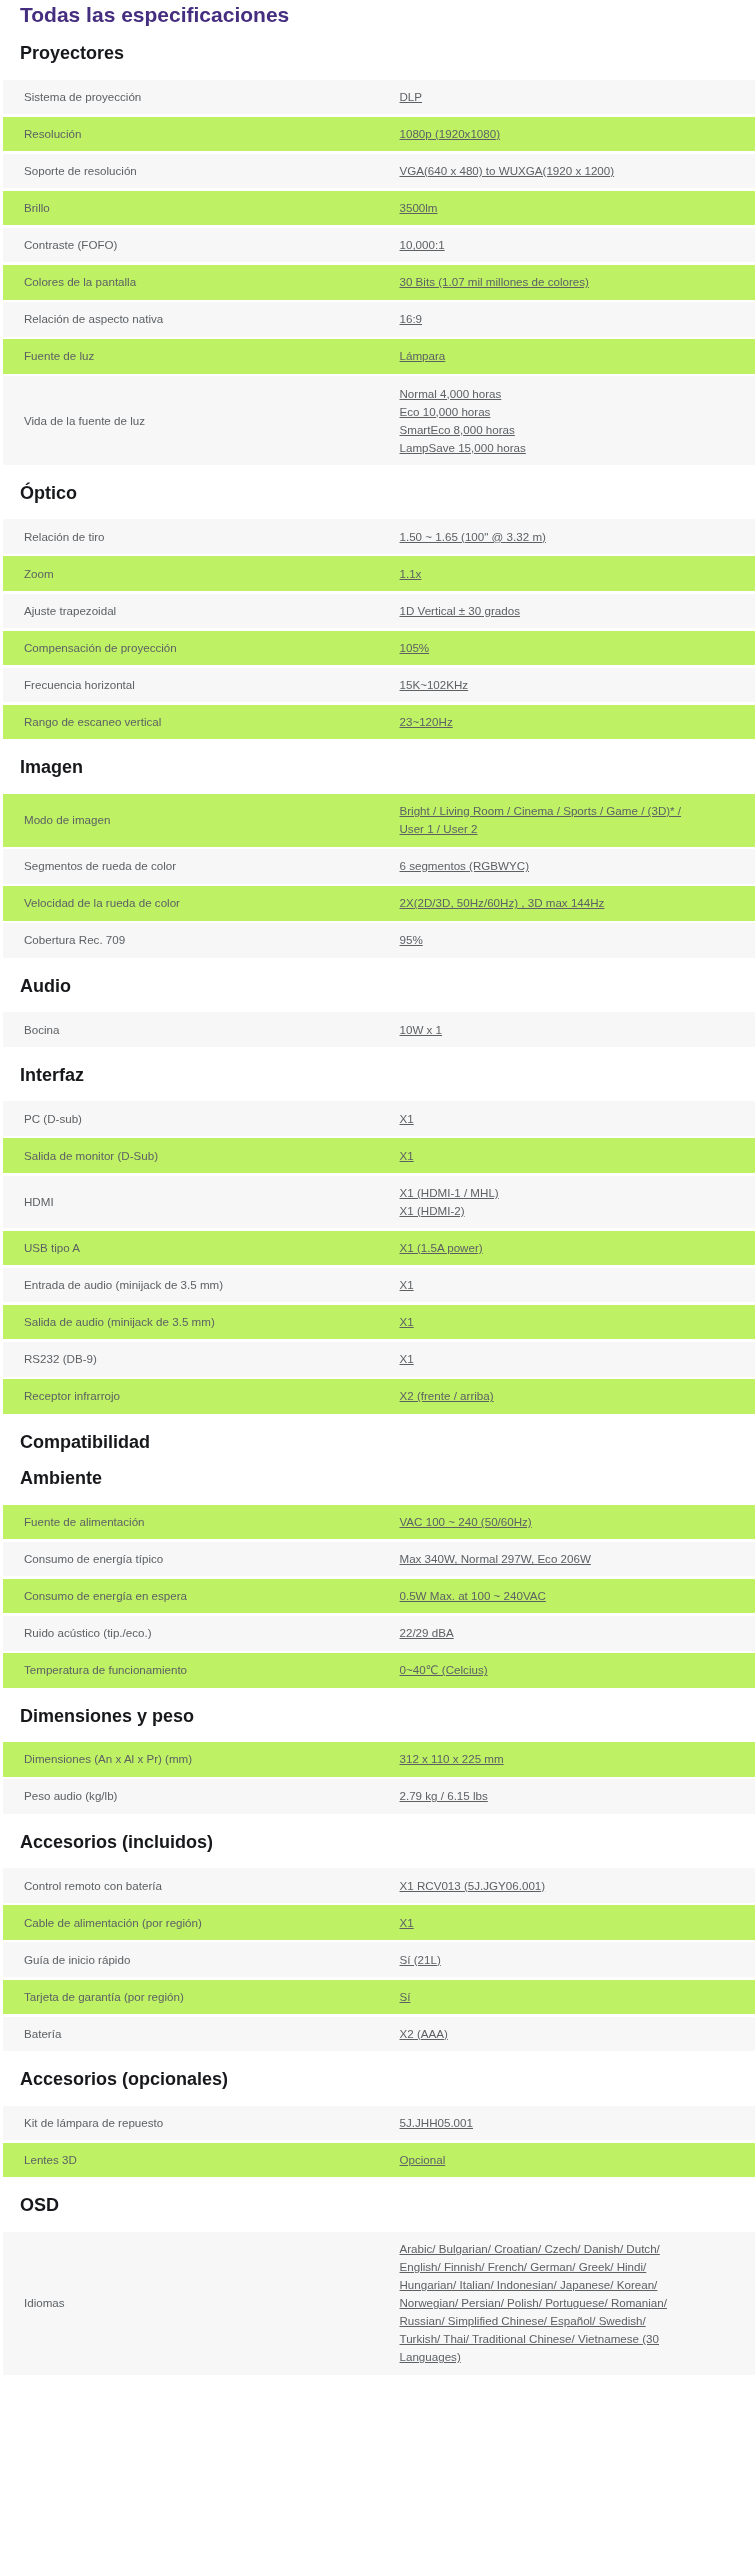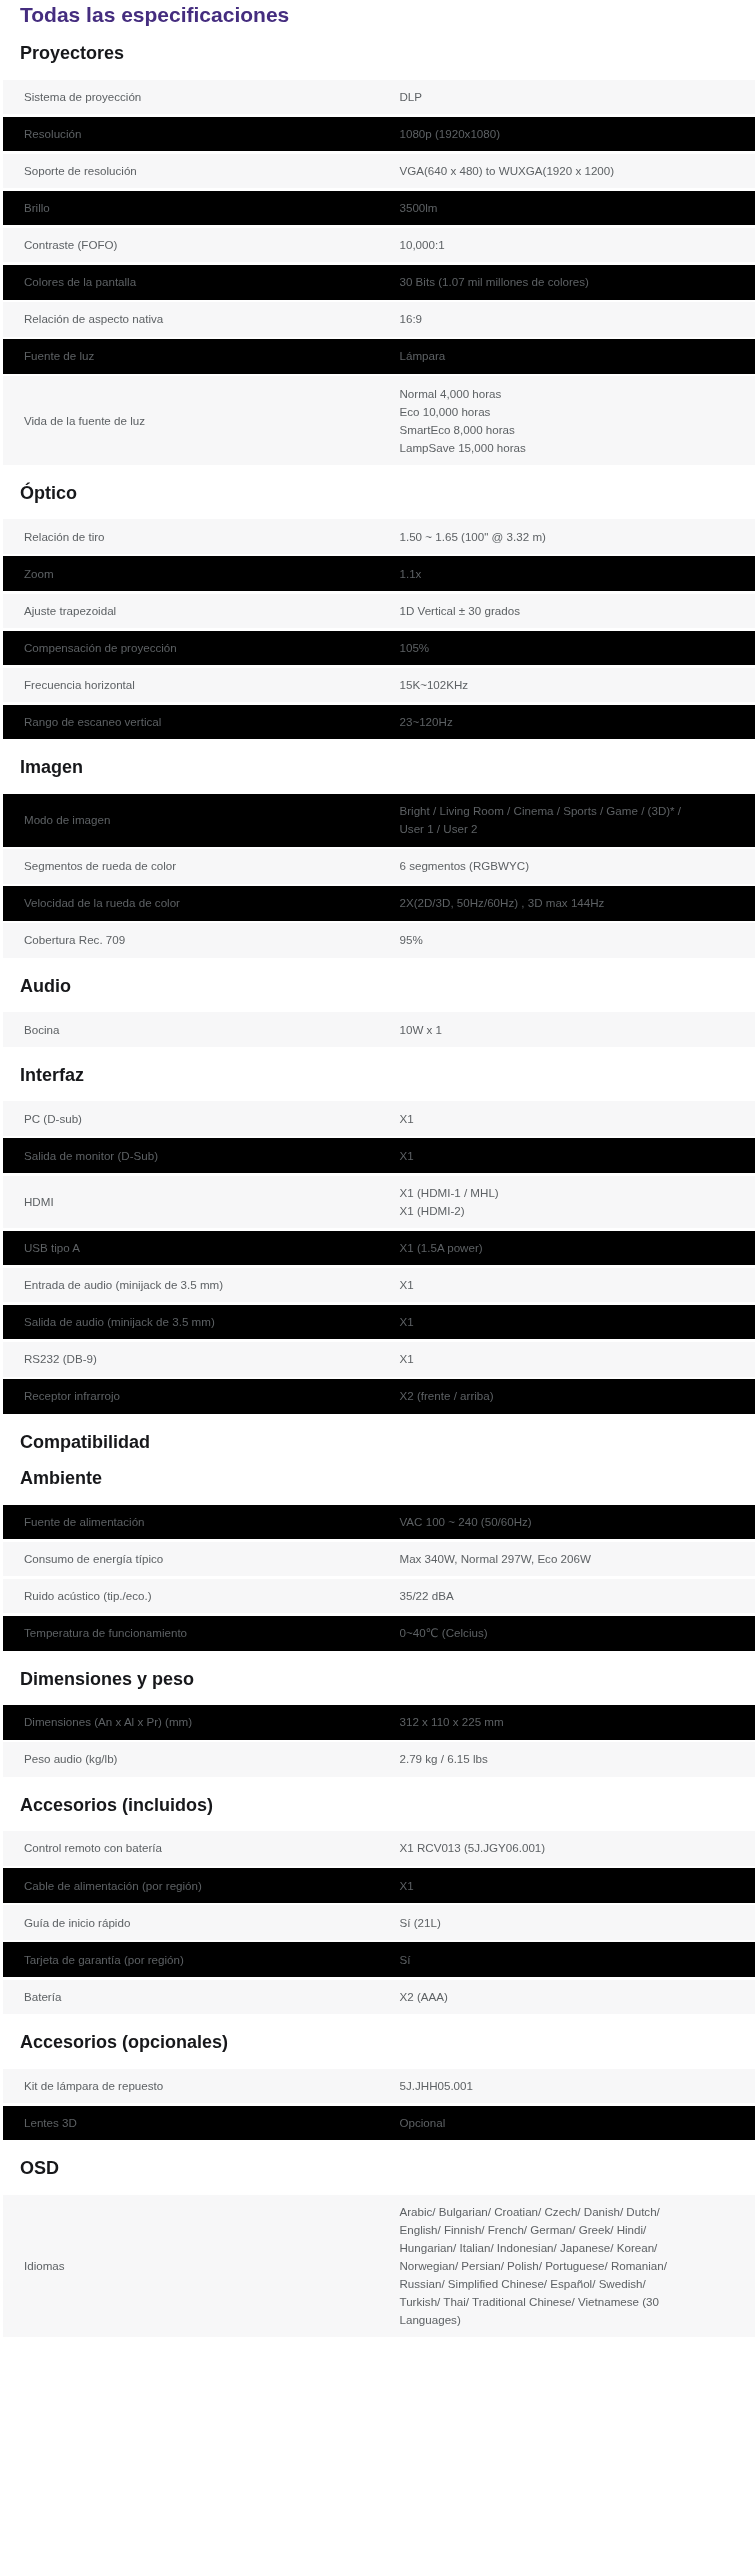--- a/index.html
+++ b/index.html
@@ -42,32 +42,33 @@
   }
   .row {
     display: flex;
     align-items: center;
     padding: 8.3px 0;
     margin-bottom: 2.5px;
     font-size: 11.6px;
     line-height: 18px;
   }
   .row.gray { background: #f7f7f8; }
-  .row.white { background: #000000; }
+  .row.white { background: #bef264; }
   .row .label {
     box-sizing: border-box;
     width: 397px;
     padding-left: 21.5px;
     padding-right: 25px;
     flex: 0 0 auto;
   }
   .row .value {
     flex: 1 1 auto;
     padding-right: 9px;
     white-space: pre-line;
+    text-decoration: underline;
   }
 </style>
 </head>
 <body>
 
 <div class="page">
   <h1 class="page-title" style="color: rgb(69, 45, 127);">Todas las especificaciones</h1>
   <div id="sections">
       <section class="spec-section">
         <h2 class="section-title">Proyectores</h2>
@@ -218,23 +219,27 @@
         <h2 class="section-title">Ambiente</h2>
         <div class="rows">
           <div class="row white">
             <div class="label">Fuente de alimentación</div>
             <div class="value">VAC 100 ~ 240 (50/60Hz)</div>
           </div>
           <div class="row gray">
             <div class="label">Consumo de energía típico</div>
             <div class="value">Max 340W, Normal 297W, Eco 206W</div>
           </div>
+          <div class="row white">
+            <div class="label">Consumo de energía en espera</div>
+            <div class="value">0.5W Max. at 100 ~ 240VAC</div>
+          </div>
           <div class="row gray">
             <div class="label">Ruido acústico (tip./eco.)</div>
-            <div class="value">35/22 dBA</div>
+            <div class="value">22/29 dBA</div>
           </div>
           <div class="row white">
             <div class="label">Temperatura de funcionamiento</div>
             <div class="value">0~40℃ (Celcius)</div>
           </div>
         </div>
       </section>
       <section class="spec-section">
         <h2 class="section-title">Dimensiones y peso</h2>
         <div class="rows">

